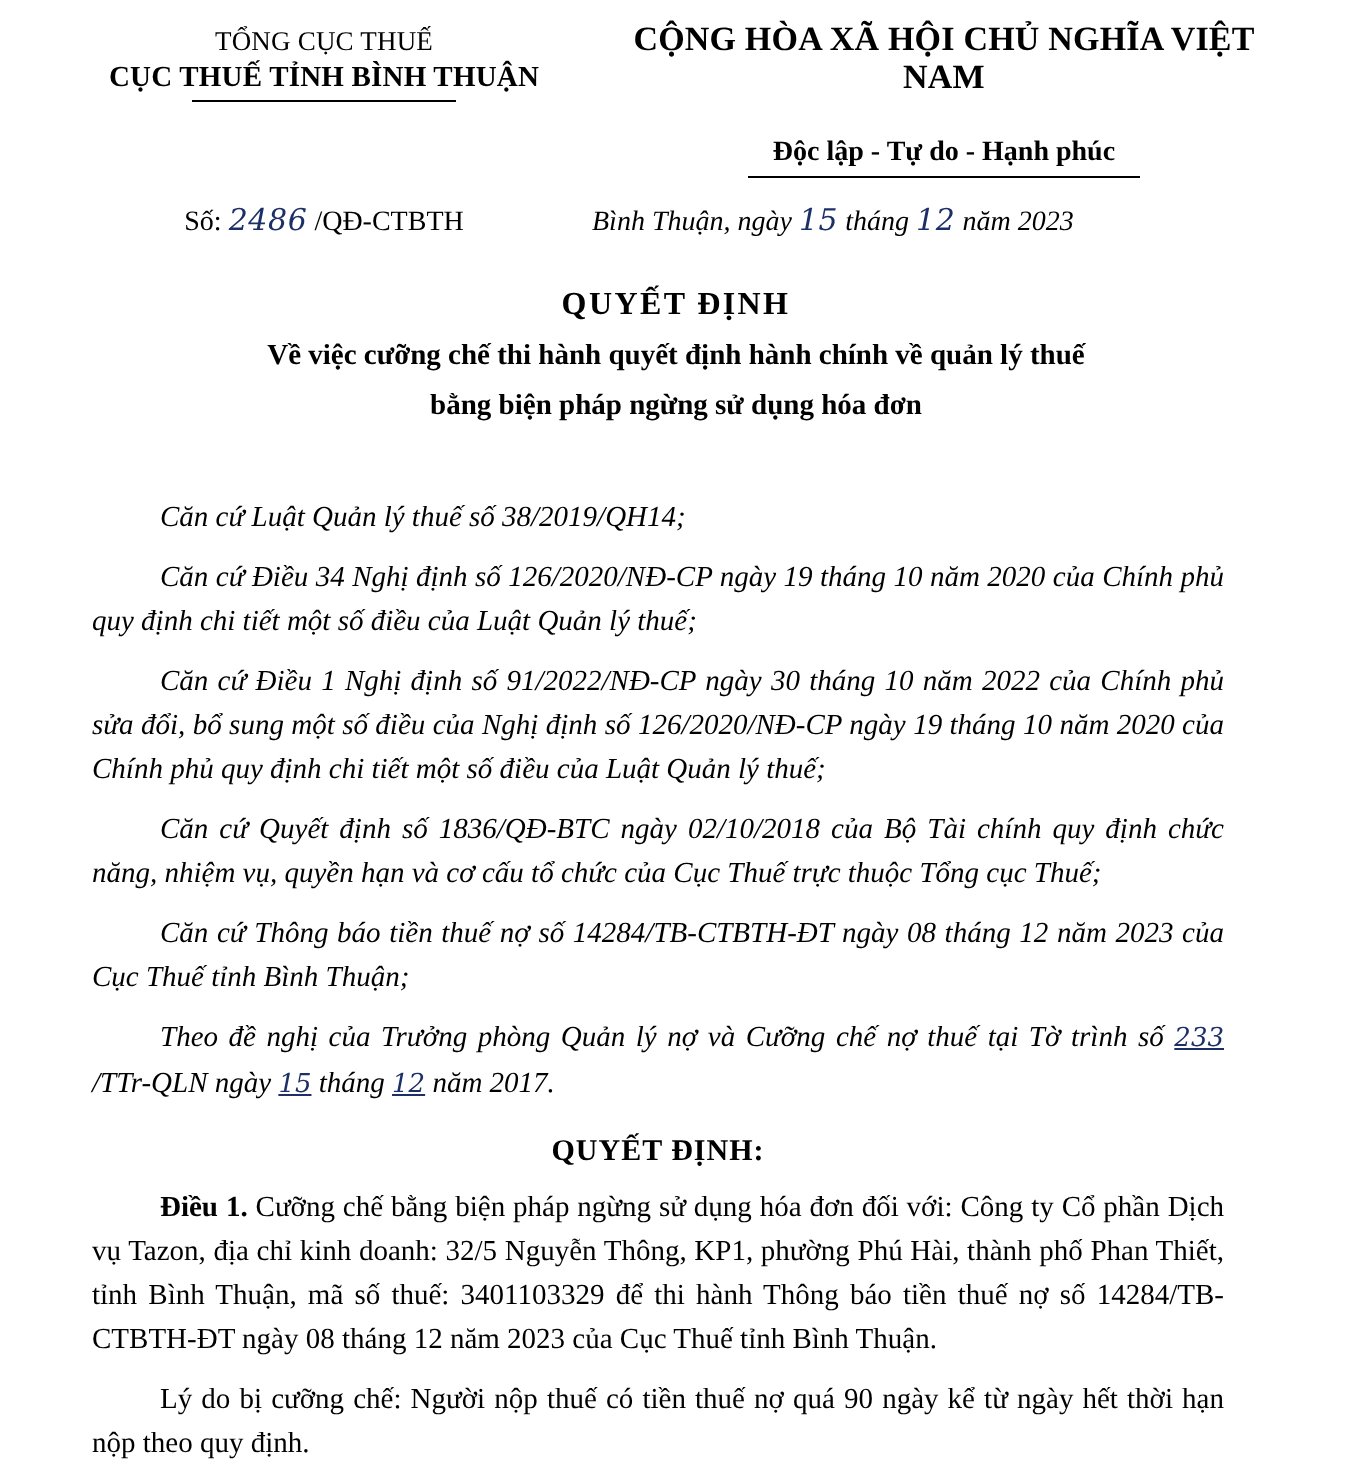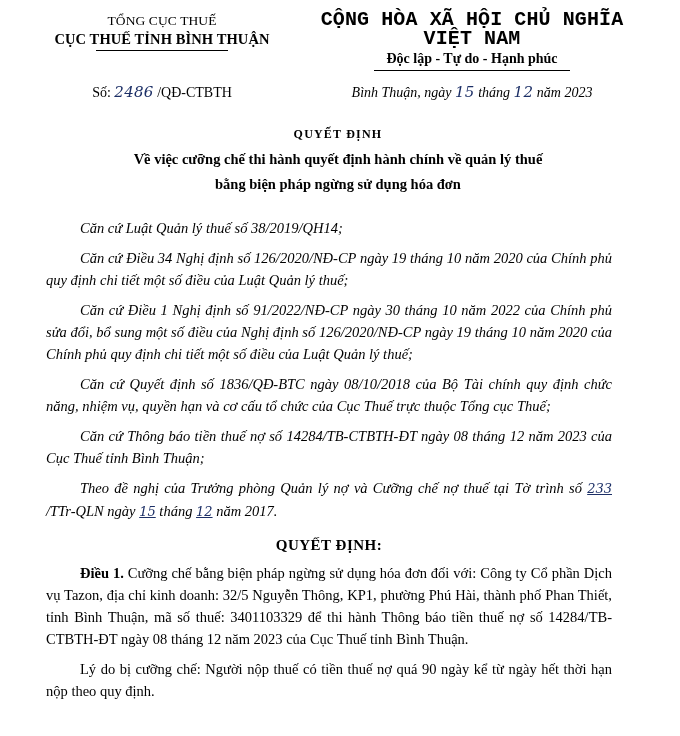--- a/index.html
+++ b/index.html
@@ -44,31 +44,30 @@
     line-height: 18px;
     letter-spacing: 0.1px;
   }
   .org-name-bold {
     font-size: 14.5px;
     font-weight: bold;
     line-height: 19px;
     letter-spacing: 0.1px;
   }
   .nation {
-    font-size: 20px;
+    font-size: 17px;
     font-weight: bold;
     line-height: 19px;
     letter-spacing: 0.1px;
-    font-family: Liberation Mono, monospace;
   }
   .motto {
     font-size: 14px;
     font-weight: bold;
     line-height: 19px;
-    margin-top: 1px;
+    margin-top: 19px;
   }
   .rule {
     width: 196px;
     height: 1px;
     background: #000;
     margin: 2px auto 0 auto;
   }
   .rule-short {
     width: 132px;
     height: 1px;
@@ -84,21 +83,21 @@
     box-sizing: border-box;
     font-size: 14px;
   }
   .numline-left {
     width: 268px;
     text-align: center;
     position: relative;
   }
   .numline-right {
     flex: 1;
-    text-align: center;
+    text-align: left;
     font-style: italic;
   }
   .hand {
     font-family: "DejaVu Serif", serif;
     font-style: italic;
     color: #1c2f66;
     font-size: 15px;
     letter-spacing: 0.3px;
   }
   .hand-sm {
@@ -109,21 +108,21 @@
     text-decoration: underline;
   }
 
   
   .title-block {
     text-align: center;
     margin-top: 22px;
     padding: 0 52px;
   }
   .doc-title {
-    font-size: 12px;
+    font-size: 16px;
     font-weight: bold;
     letter-spacing: 1.2px;
     line-height: 22px;
   }
   .doc-subtitle {
     font-size: 14.5px;
     font-weight: bold;
     line-height: 21px;
     margin-top: 4px;
   }
@@ -131,21 +130,21 @@
     text-align: center;
     font-size: 15.5px;
     font-weight: bold;
     letter-spacing: 0.6px;
     margin-top: 26px;
   }
 
   
   .body {
     padding: 0 64px 0 46px;
-    margin-top: 22px;
+    margin-top: 34px;
     box-sizing: border-box;
   }
   p.para {
     margin: 0 0 8px 0;
     font-size: 14.5px;
     line-height: 22px;
     text-align: justify;
     text-indent: 34px;
   }
   p.para.italic {
@@ -198,21 +197,21 @@
     <div class="doc-title">QUYẾT ĐỊNH</div>
     <div class="doc-subtitle">Về việc cưỡng chế thi hành quyết định hành chính về quản lý thuế</div>
     <div class="doc-subtitle">bằng biện pháp ngừng sử dụng hóa đơn</div>
   </div>
 
 
   <div class="body">
     <p class="para italic">Căn cứ Luật Quản lý thuế số 38/2019/QH14;</p>
     <p class="para italic">Căn cứ Điều 34 Nghị định số 126/2020/NĐ-CP ngày 19 tháng 10 năm 2020 của Chính phủ quy định chi tiết một số điều của Luật Quản lý thuế;</p>
     <p class="para italic">Căn cứ Điều 1 Nghị định số 91/2022/NĐ-CP ngày 30 tháng 10 năm 2022 của Chính phủ sửa đổi, bổ sung một số điều của Nghị định số 126/2020/NĐ-CP ngày 19 tháng 10 năm 2020 của Chính phủ quy định chi tiết một số điều của Luật Quản lý thuế;</p>
-    <p class="para italic">Căn cứ Quyết định số 1836/QĐ-BTC ngày 08/10/2018 của Bộ Tài chính quy định chức năng, nhiệm vụ, quyền hạn và cơ cấu tổ chức của Cục Thuế trực thuộc Tổng cục Thuế;</p>
+    <p class="para italic">Căn cứ Quyết định số 1836/QĐ-BTC ngày 02/10/2018 của Bộ Tài chính quy định chức năng, nhiệm vụ, quyền hạn và cơ cấu tổ chức của Cục Thuế trực thuộc Tổng cục Thuế;</p>
     <p class="para italic">Căn cứ Thông báo tiền thuế nợ số 14284/TB-CTBTH-ĐT ngày 08 tháng 12 năm 2023 của Cục Thuế tỉnh Bình Thuận;</p>
 
     <p class="para italic">
       <span>Theo đề nghị của Trưởng phòng Quản lý nợ và Cưỡng chế nợ thuế tại Tờ trình số</span>
       <span class="hand-sm">233</span>
       <span>/TTr-QLN ngày</span>
       <span class="hand-sm">15</span>
       <span>tháng</span>
       <span class="hand-sm">12</span>
       <span>năm</span>

